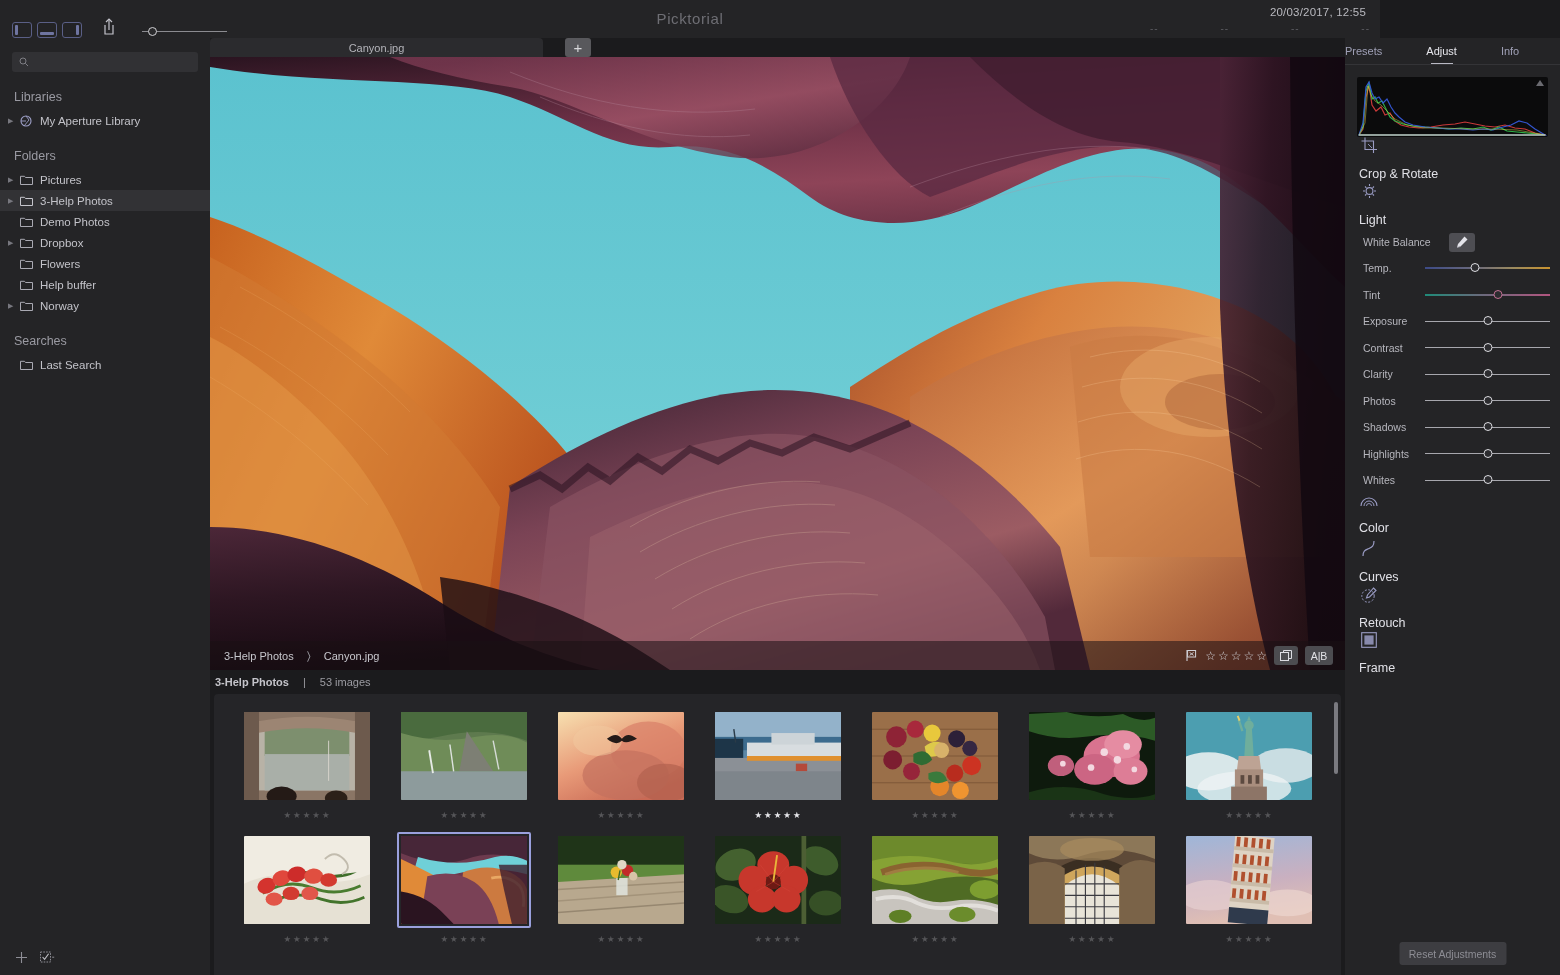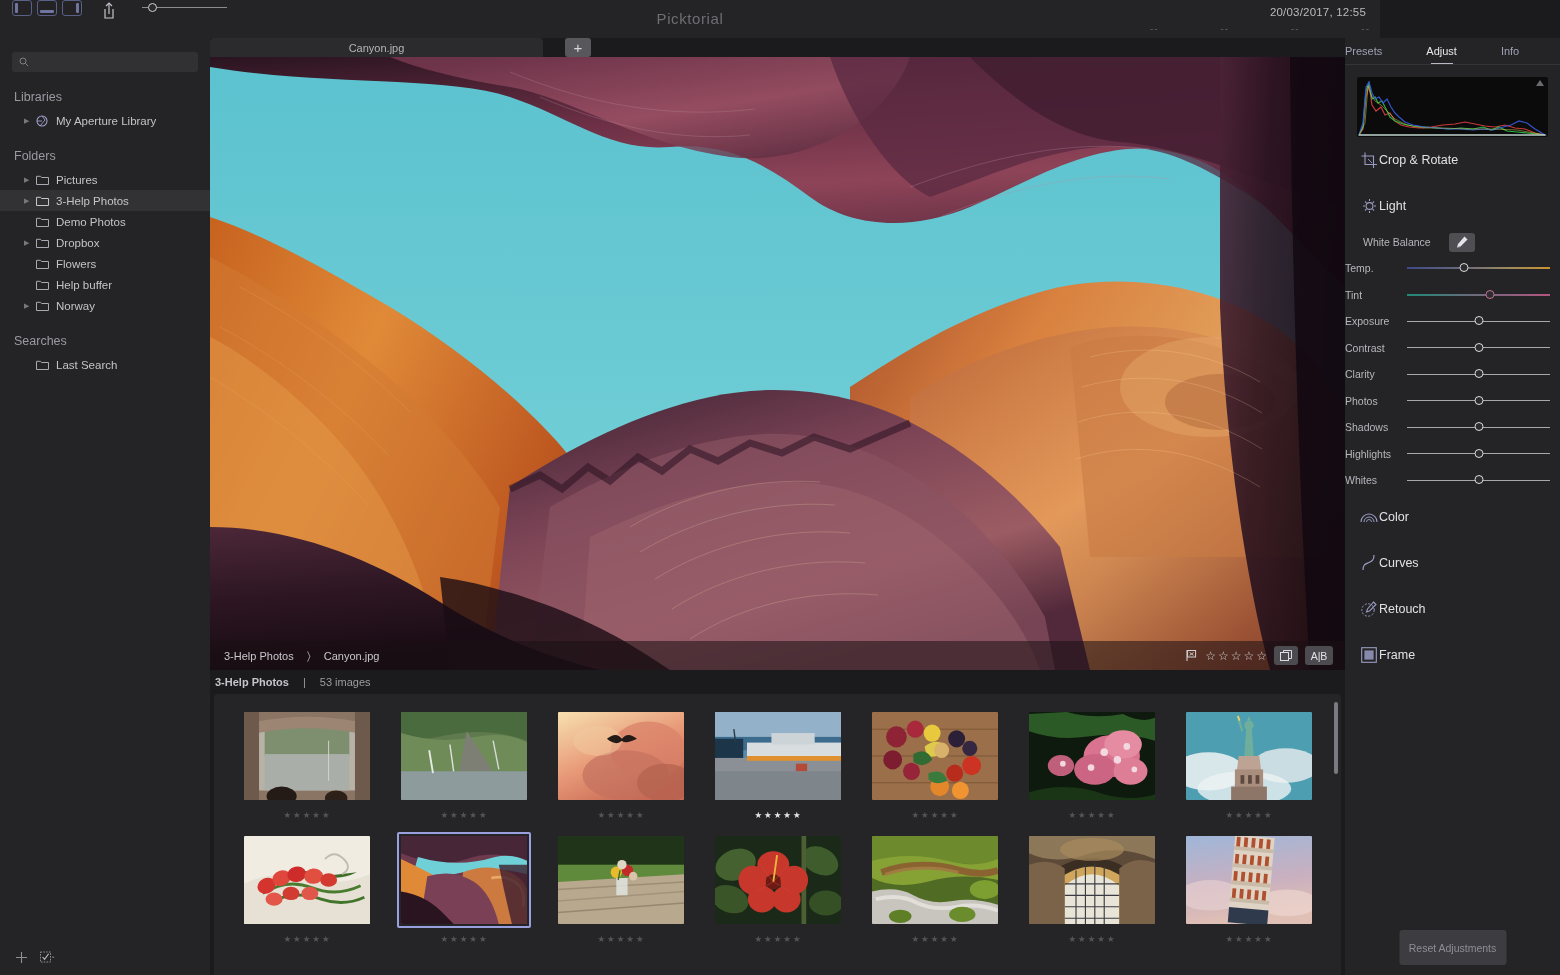--- a/index.html
+++ b/index.html
@@ -9,21 +9,21 @@
     font-family: "Liberation Sans", sans-serif;
     overflow: hidden;
     -webkit-font-smoothing: antialiased;
   }
   .app { position: relative; width: 1560px; height: 975px; background: #1b1b1d; }
 
   
   .topbar {
     position: absolute; left: 0; top: 0; width: 1380px; height: 38px;
     background: #242426;
-    display: flex; align-items: flex-start;
+    display: flex; align-items: flex-end;
   }
   .layout-btns { display: flex; gap: 5px; margin-left: 12px; }
   .layout-btn {
     width: 20px; height: 16px; border: 1px solid #5a5f86; border-radius: 3px;
     position: relative; background: #232325;
   }
   .layout-btn .bar-l { position: absolute; left: 2px; top: 2px; width: 3px; bottom: 2px; background: #6f75a0; border-radius: 1px; }
   .layout-btn .bar-b { position: absolute; left: 2px; right: 2px; bottom: 2px; height: 3px; background: #6f75a0; border-radius: 1px; }
   .layout-btn .bar-r { position: absolute; right: 2px; top: 2px; width: 3px; bottom: 2px; background: #6f75a0; border-radius: 1px; }
 
@@ -63,21 +63,21 @@
   .search-box svg { opacity: .6; }
   .search-box input {
     flex: 1; background: transparent; border: none; outline: none;
     color: #c8c8ce; font-size: 11px; font-family: "Liberation Sans", sans-serif;
     margin-left: 5px;
   }
   .sec-title {
     font-size: 12.5px; color: #9a9aa2; padding: 18px 0 6px 14px; font-weight: 400;
   }
   .tree-row {
-    display: flex; align-items: center; height: 21px; padding-left: 24px;
+    display: flex; align-items: center; height: 21px; padding-left: 8px;
     font-size: 11.5px; color: #c3c3c9; cursor: default;
   }
   .tree-row.selected { background: #323235; }
   .tree-row .tri {
     width: 12px; flex: 0 0 12px; font-size: 7px; color: #77777e; line-height: 1;
   }
   .tree-row .ic { width: 20px; flex: 0 0 20px; display: flex; align-items: center; }
   .tree-row .lbl { white-space: nowrap; }
   .sb-bottom {
     position: absolute; left: 0; bottom: 0; width: 210px; height: 36px;
@@ -181,47 +181,47 @@
     border-radius: 2px; position: relative; overflow: hidden;
   }
   .histo svg { position: absolute; left: 0; top: 0; }
   .histo-tri {
     position: absolute; right: 4px; top: 3px; width: 0; height: 0;
     border-left: 4px solid transparent; border-right: 4px solid transparent;
     border-bottom: 6px solid #6a6a70;
   }
 
   .sec-head {
-    display: flex; align-items: center; height: 46px; padding-left: 14px;
+    display: flex; gap: 13px; height: 46px; padding-left: 14px; flex-direction: column;
   }
   .sec-head .sh-ic { width: 20px; display: flex; align-items: center; justify-content: center; }
   .sec-head .sh-lb { font-size: 12.5px; color: #e0e0e6; }
 
   .wb-row { display: flex; align-items: center; padding-left: 18px; height: 26px; gap: 18px; }
   .wb-row .wb-lb { font-size: 10.5px; color: #b6b6bd; }
   .wb-pick {
     width: 26px; height: 19px; background: #4e4e53; border-radius: 3px;
     display: flex; align-items: center; justify-content: center;
   }
 
-  .slider-row { display: flex; align-items: center; height: 26.5px; }
+  .slider-row { display: flex; align-items: center; height: 26.5px; padding-left: 18px; }
   .slider-row .sl-lb { width: 62px; flex: 0 0 62px; font-size: 10.5px; color: #b6b6bd; }
   .slider-row .sl-wrap { position: relative; flex: 1; height: 12px; margin-right: 10px; }
   .sl-track { position: absolute; left: 0; right: 0; top: 5.5px; height: 1px; background: #a7a7ad; }
   .sl-track.temp { height: 2px; top: 5px; background: linear-gradient(to right,#3c4a86 0%,#6b6a7c 40%,#9b8a5f 70%,#c9932f 100%); }
   .sl-track.tint { height: 2px; top: 5px; background: linear-gradient(to right,#1f8a78 0%,#6a6a7c 45%,#b2557f 100%); }
   .sl-knob {
     position: absolute; top: 1px; width: 9px; height: 9px; border-radius: 50%;
     background: #2c2c2f; border: 1.5px solid #dcdce1; transform: translateX(-50%);
   }
   .sl-knob.tintk { border-color: #c26f92; }
 
   .reset-btn {
     position: absolute; left: 50%; transform: translateX(-50%); bottom: 10px;
-    width: 107px; height: 35px; background: #3d3d41; border-radius: 3px;
+    width: 107px; height: 23px; background: #3d3d41; border-radius: 3px;
     display: flex; align-items: center; justify-content: center;
     font-size: 10.5px; color: #8d8d94;
   }
   svg { display: block; }
 </style>
 </head>
 <body>
 
 <div class="app">
 

